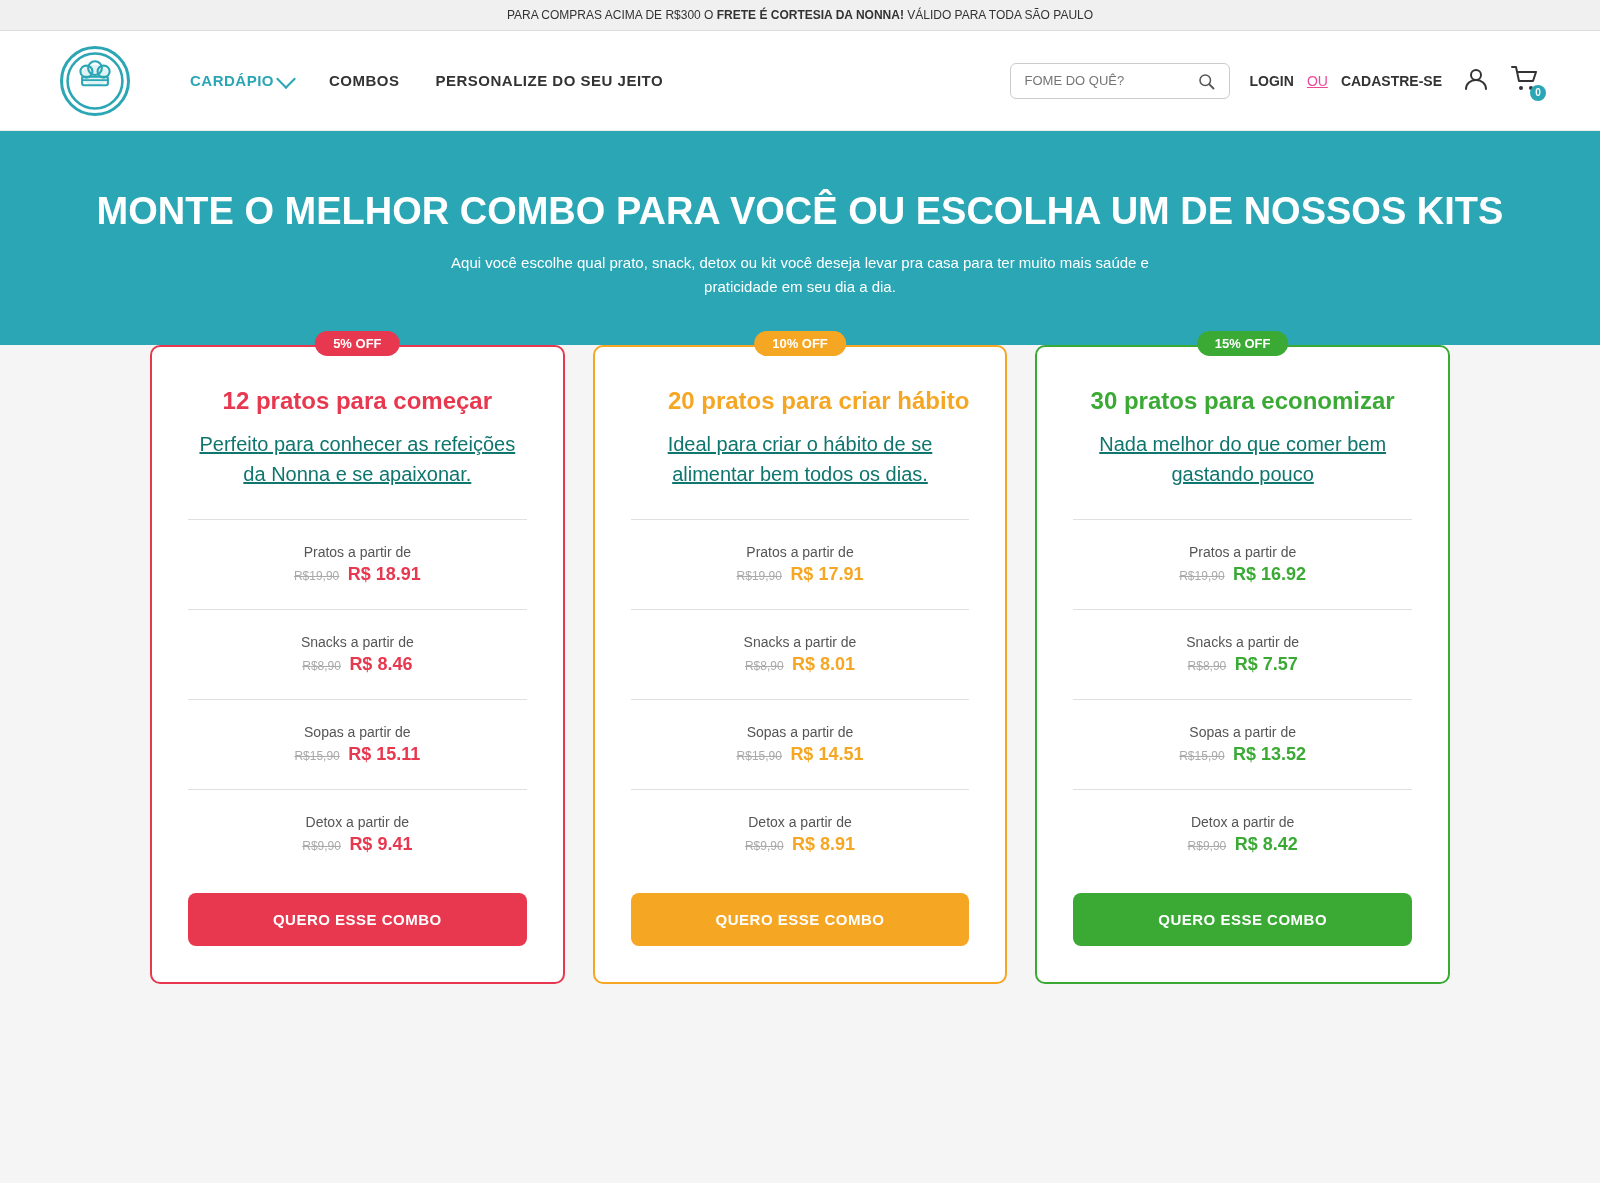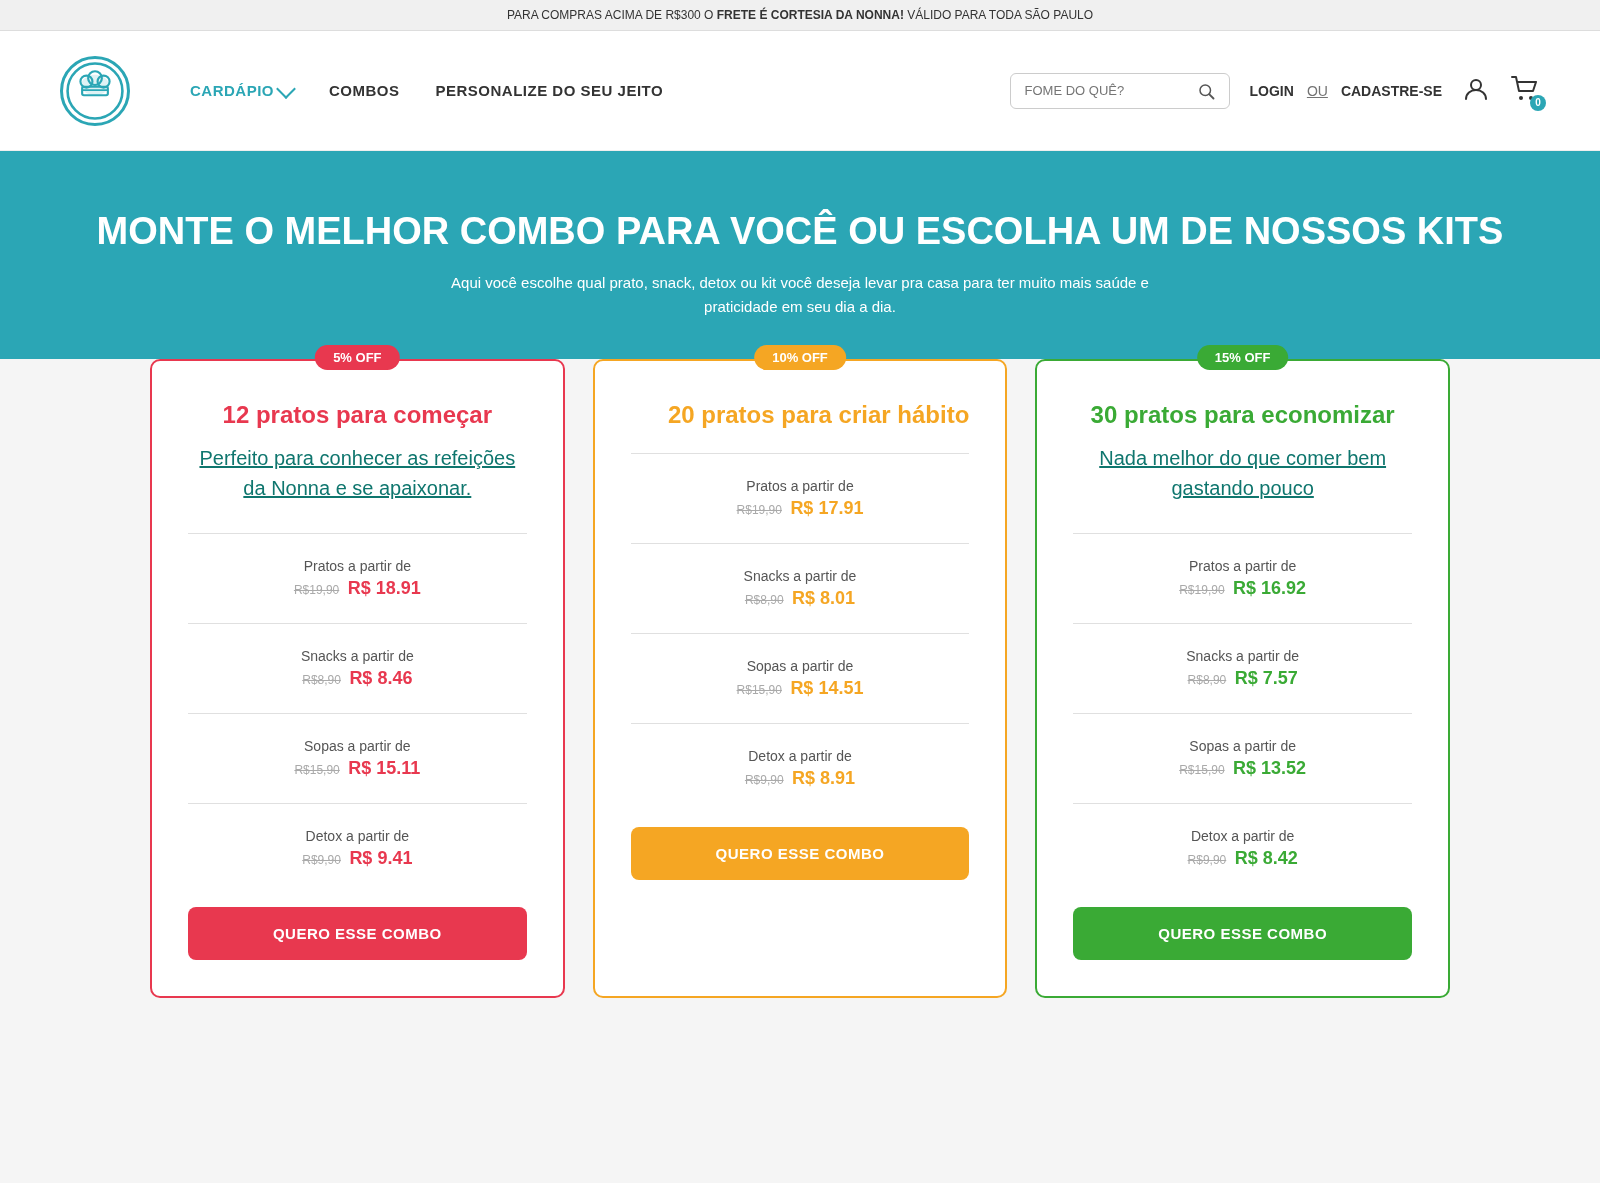--- a/index.html
+++ b/index.html
@@ -15,21 +15,21 @@
       border-bottom: 1px solid #ddd;
     }
     .announcement-bar strong { font-weight: 900; }
 
     
     .header {
       background: #fff;
       display: flex;
       align-items: center;
       padding: 0 60px;
-      height: 120px;
+      height: 100px;
       border-bottom: 1px solid #eee;
     }
     .logo-wrap {
       margin-right: 60px;
     }
     .logo-circle {
       width: 70px;
       height: 70px;
       border-radius: 50%;
       border: 3px solid #2ba6b5;
@@ -101,21 +101,21 @@
 
     .auth-links {
       font-size: 14px;
       color: #333;
       display: flex;
       align-items: center;
       gap: 13px;
       cursor: pointer;
     }
     .auth-links .login-link { font-weight: 700; color: #333; }
-    .auth-links .or-text { color: #737373; font-weight: 400; text-decoration: underline; }
+    .auth-links .or-text { color: #ec4899; font-weight: 400; text-decoration: underline; }
     .auth-links .cadastre-link { font-weight: 700; color: #333; }
 
     .user-icon-wrap {
       cursor: pointer;
     }
     .cart-icon-wrap {
       cursor: pointer;
       position: relative;
     }
     .cart-badge {
@@ -160,21 +160,21 @@
     .cards-section {
       background: #f5f5f5;
       padding: 0 80px 80px;
       margin-top: -80px;
     }
     .cards-grid {
       display: grid;
       grid-template-columns: repeat(3, 1fr);
       gap: 28px;
       max-width: 1300px;
-      margin: 0 auto;
+      margin: 6px auto;
       border-radius: 21px;
     }
 
     .combo-card {
       background: #fff;
       border-radius: 10px;
       border: 2px solid;
       position: relative;
       padding: 40px 36px 36px;
       display: flex;
@@ -384,20 +384,21 @@
             <span class="price-old">R$9,90</span>
             <span class="price-new red">R$ 9.41</span>
           </div>
         </div>
 
       <button class="cta-button cta-red">QUERO ESSE COMBO</button>
     </div>
       <div class="combo-card card-orange">
       <div class="discount-badge badge-orange">10% OFF</div>
       <div class="card-title orange">20 pratos para criar hábito</div>
+      <p class="card-desc">Ideal para criar o hábito de se alimentar bem todos os dias.</p>
 
         <div class="divider"></div>
         <div class="price-row">
           <div class="price-label">Pratos a partir de</div>
           <div>
             <span class="price-old">R$19,90</span>
             <span class="price-new orange">R$ 17.91</span>
           </div>
         </div>
 

